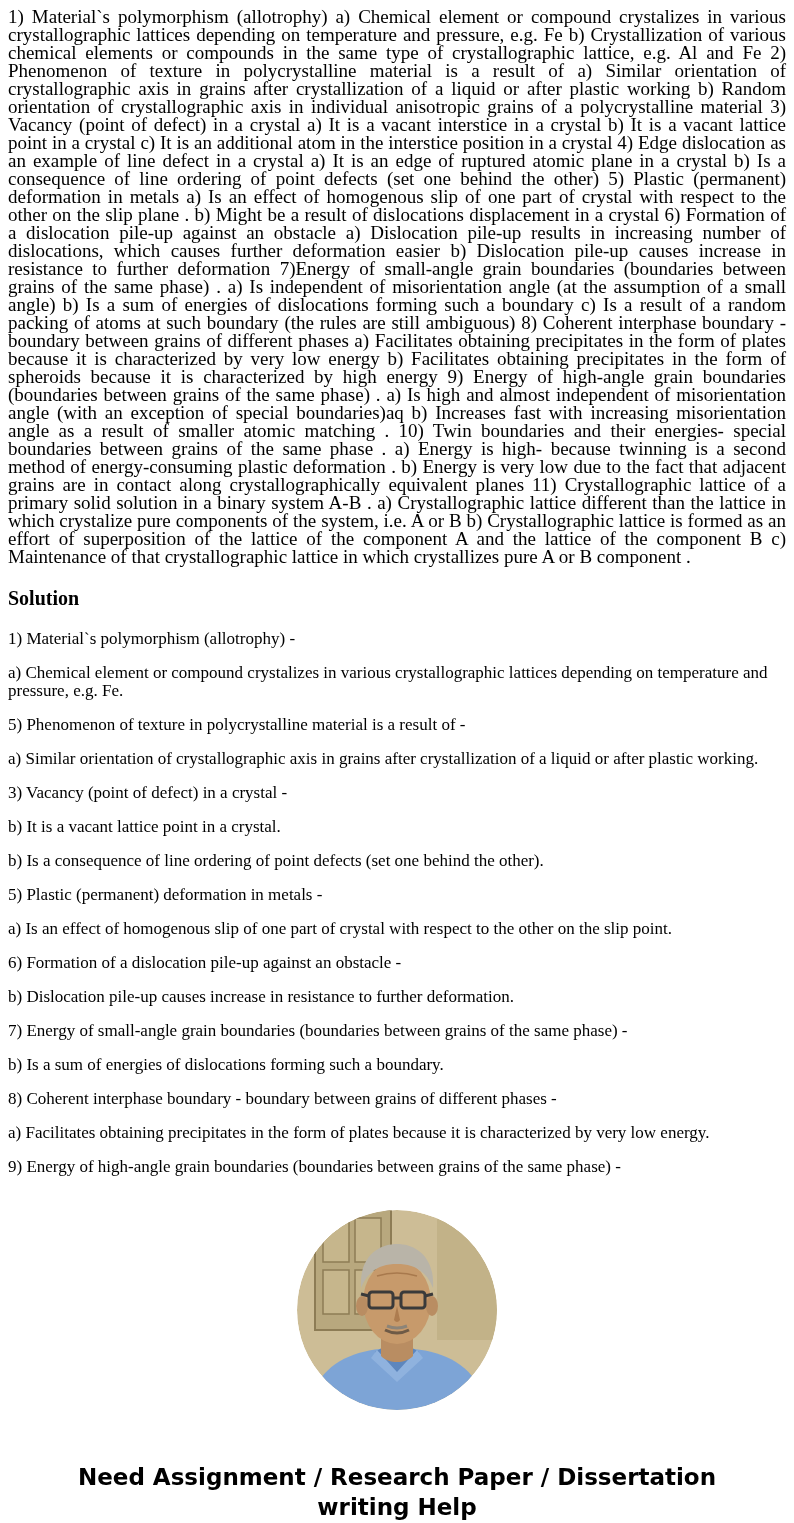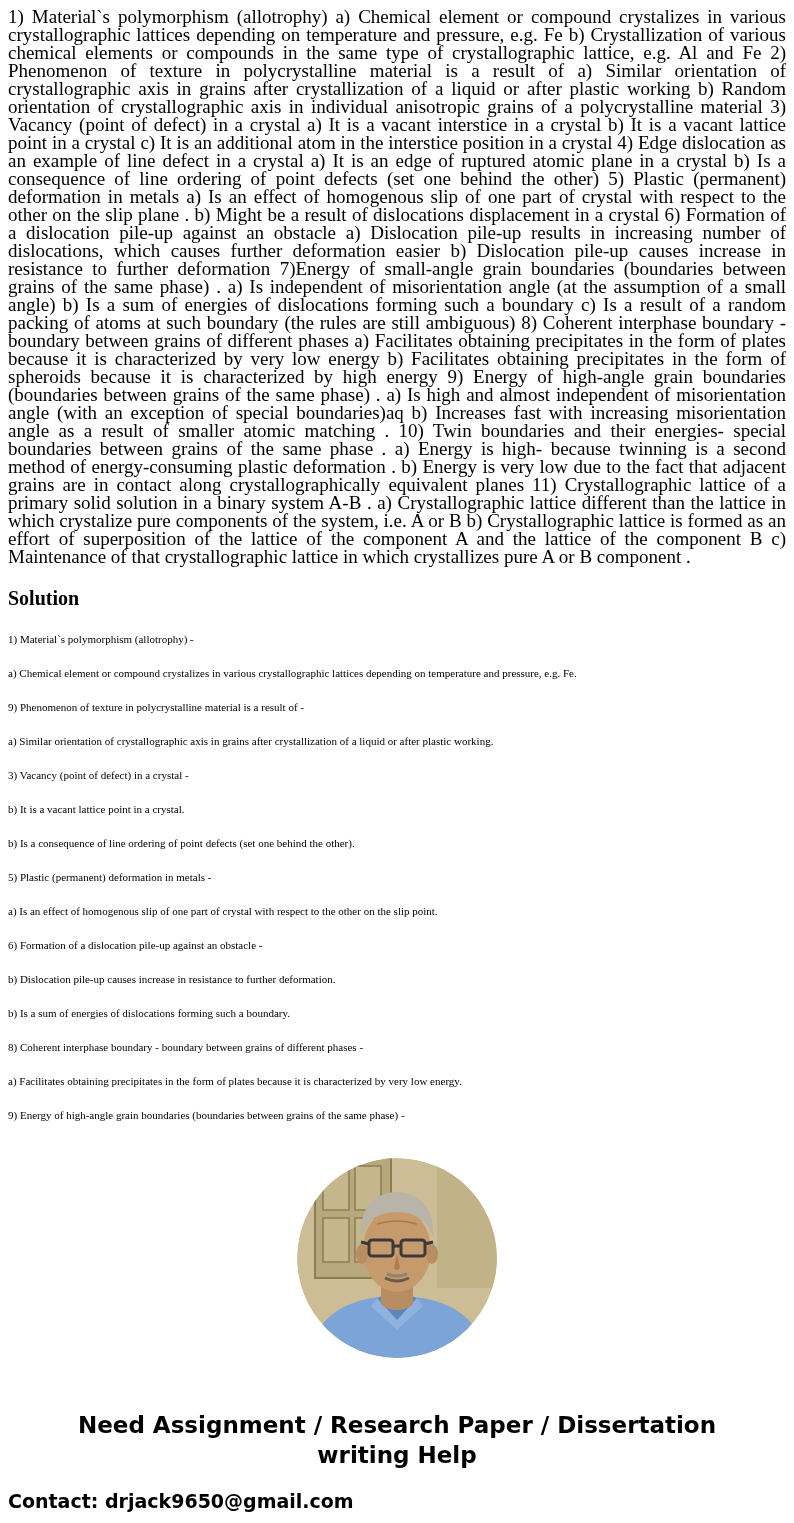--- a/index.html
+++ b/index.html
@@ -24,21 +24,21 @@
     line-height: 18px;
     text-align: justify;
     margin: 0 0 0 0;
   }
   .solution-heading {
     font-size: 20px;
     font-weight: bold;
     margin: 21px 0 20px 0;
   }
   .solution-paragraph {
-    font-size: 11px;
+    font-size: 17px;
     line-height: 18px;
     margin: 0 0 16px 0;
   }
   .avatar-wrap {
     width: 200px;
     height: 200px;
     margin: 34px auto 0 auto;
     border-radius: 50%;
     overflow: hidden;
     display: block;
@@ -73,29 +73,30 @@
 
 <div class="page">
 
   <p class="question-text">1) Material`s polymorphism (allotrophy) a) Chemical element or compound crystalizes in various crystallographic lattices depending on temperature and pressure, e.g. Fe b) Crystallization of various chemical elements or compounds in the same type of crystallographic lattice, e.g. Al and Fe 2) Phenomenon of texture in polycrystalline material is a result of a) Similar orientation of crystallographic axis in grains after crystallization of a liquid or after plastic working b) Random orientation of crystallographic axis in individual anisotropic grains of a polycrystalline material 3) Vacancy (point of defect) in a crystal a) It is a vacant interstice in a crystal b) It is a vacant lattice point in a crystal c) It is an additional atom in the interstice position in a crystal 4) Edge dislocation as an example of line defect in a crystal a) It is an edge of ruptured atomic plane in a crystal b) Is a consequence of line ordering of point defects (set one behind the other) 5) Plastic (permanent) deformation in metals a) Is an effect of homogenous slip of one part of crystal with respect to the other on the slip plane . b) Might be a result of dislocations displacement in a crystal 6) Formation of a dislocation pile-up against an obstacle a) Dislocation pile-up results in increasing number of dislocations, which causes further deformation easier b) Dislocation pile-up causes increase in resistance to further deformation 7)Energy of small-angle grain boundaries (boundaries between grains of the same phase) . a) Is independent of misorientation angle (at the assumption of a small angle) b) Is a sum of energies of dislocations forming such a boundary c) Is a result of a random packing of atoms at such boundary (the rules are still ambiguous) 8) Coherent interphase boundary - boundary between grains of different phases a) Facilitates obtaining precipitates in the form of plates because it is characterized by very low energy b) Facilitates obtaining precipitates in the form of spheroids because it is characterized by high energy 9) Energy of high-angle grain boundaries (boundaries between grains of the same phase) . a) Is high and almost independent of misorientation angle (with an exception of special boundaries)aq b) Increases fast with increasing misorientation angle as a result of smaller atomic matching . 10) Twin boundaries and their energies- special boundaries between grains of the same phase . a) Energy is high- because twinning is a second method of energy-consuming plastic deformation . b) Energy is very low due to the fact that adjacent grains are in contact along crystallographically equivalent planes 11) Crystallographic lattice of a primary solid solution in a binary system A-B . a) Crystallographic lattice different than the lattice in which crystalize pure components of the system, i.e. A or B b) Crystallographic lattice is formed as an effort of superposition of the lattice of the component A and the lattice of the component B c) Maintenance of that crystallographic lattice in which crystallizes pure A or B component .</p>
 
   <h2 class="solution-heading">Solution</h2>
 
   <div>
     <p class="solution-paragraph">1) Material`s polymorphism (allotrophy) -</p>
     <p class="solution-paragraph">a) Chemical element or compound crystalizes in various crystallographic lattices depending on temperature and pressure, e.g. Fe.</p>
-    <p class="solution-paragraph">9) Phenomenon of texture in polycrystalline material is a result of -</p>
+    <p class="solution-paragraph">5) Phenomenon of texture in polycrystalline material is a result of -</p>
     <p class="solution-paragraph">a) Similar orientation of crystallographic axis in grains after crystallization of a liquid or after plastic working.</p>
     <p class="solution-paragraph">3) Vacancy (point of defect) in a crystal -</p>
     <p class="solution-paragraph">b) It is a vacant lattice point in a crystal.</p>
     <p class="solution-paragraph">b) Is a consequence of line ordering of point defects (set one behind the other).</p>
     <p class="solution-paragraph">5) Plastic (permanent) deformation in metals -</p>
     <p class="solution-paragraph">a) Is an effect of homogenous slip of one part of crystal with respect to the other on the slip point.</p>
     <p class="solution-paragraph">6) Formation of a dislocation pile-up against an obstacle -</p>
     <p class="solution-paragraph">b) Dislocation pile-up causes increase in resistance to further deformation.</p>
+    <p class="solution-paragraph">7) Energy of small-angle grain boundaries (boundaries between grains of the same phase) -</p>
     <p class="solution-paragraph">b) Is a sum of energies of dislocations forming such a boundary.</p>
     <p class="solution-paragraph">8) Coherent interphase boundary - boundary between grains of different phases -</p>
     <p class="solution-paragraph">a) Facilitates obtaining precipitates in the form of plates because it is characterized by very low energy.</p>
     <p class="solution-paragraph">9) Energy of high-angle grain boundaries (boundaries between grains of the same phase) -</p>
   </div>
 
   <div class="avatar-wrap">
     <svg width="200" height="200" viewBox="0 0 200 200">
       <defs>
         <clipPath id="circleClip">

